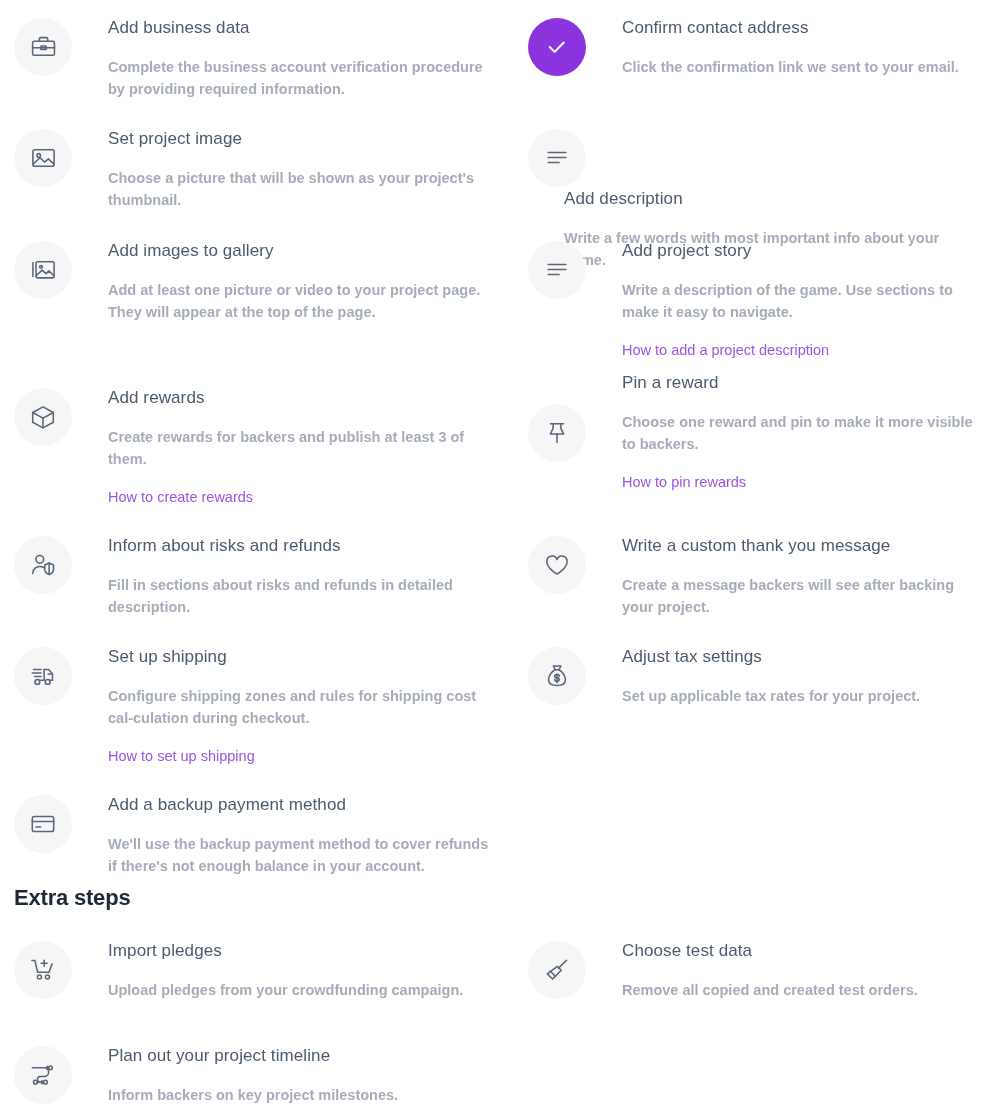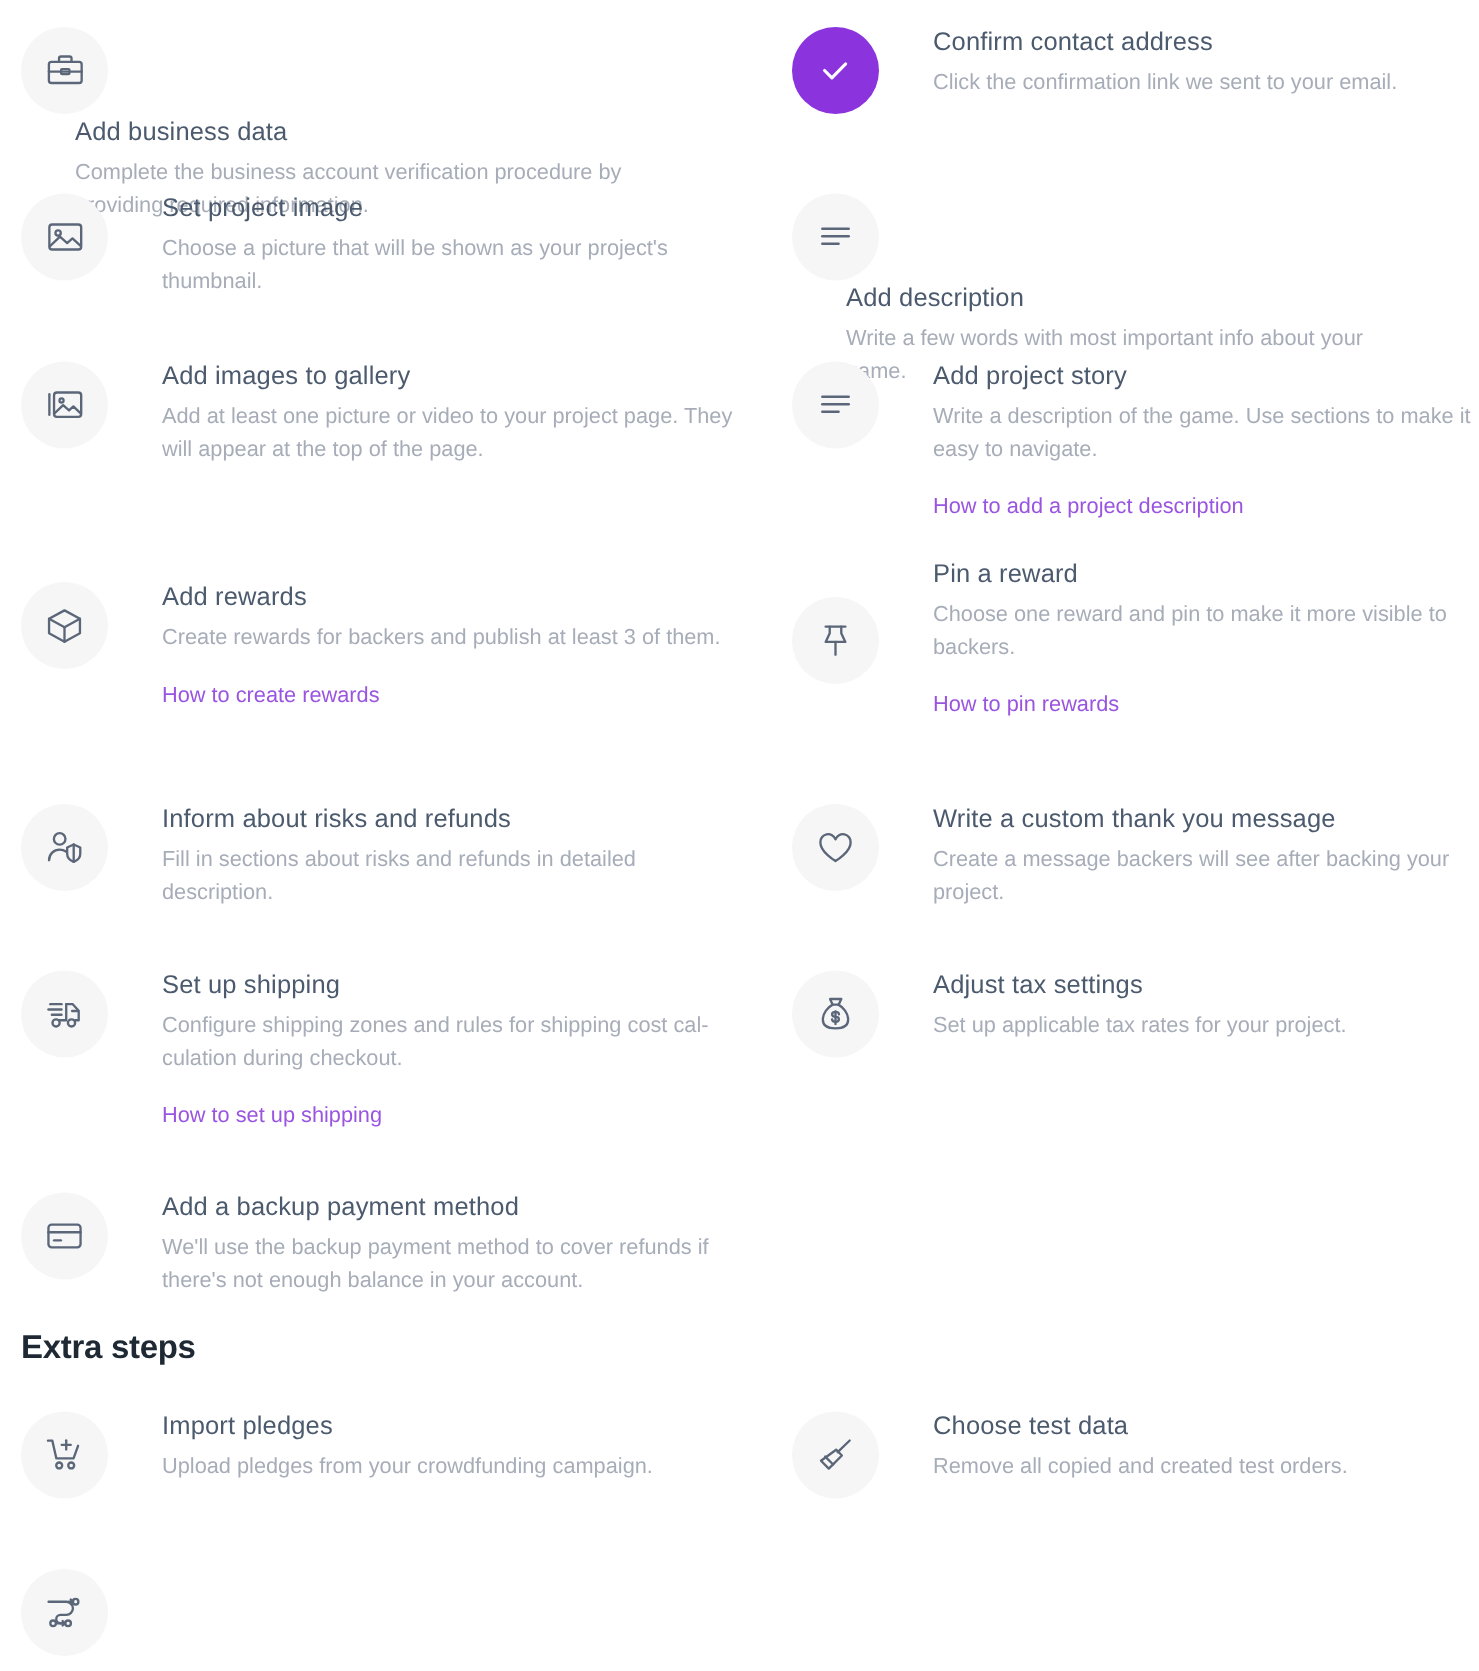--- a/index.html
+++ b/index.html
@@ -73,22 +73,22 @@
     line-height: 24px;
     color: #4c5a6e;
     font-weight: 400;
     letter-spacing: 0.1px;
     white-space: nowrap;
   }
   .item-desc {
     font-size: 14.5px;
     line-height: 21.5px;
     color: #a7adb8;
-    font-weight: 400;
-    margin-top: 5px;
+    font-weight: 700;
+    margin-top: 17px;
     max-width: 382px;
   }
   .col-right .item-desc { max-width: 376px; }
   .item-link {
     display: inline-block;
     margin-top: 17px;
     font-size: 14.5px;
     line-height: 20px;
     color: #9a55e0;
     text-decoration: none;
@@ -103,21 +103,21 @@
     font-weight: bold;
     color: #1f2933;
     letter-spacing: -0.2px;
   }
 </style>
 </head>
 <body>
 
 <div class="page">
   <div class="grid" id="checklist-grid">
-      <div class="row col-left" style="top: 16px; flex-direction: column;">
+      <div class="row col-left" style="top: 16px;">
         <div class="icon-circle">
           <svg viewBox="0 0 25 25" xmlns="http://www.w3.org/2000/svg">
             <rect class="st" x="2.5" y="7" width="21" height="13.5" rx="1.6"></rect>
             <path class="st" d="M9 7V4.8A1.3 1.3 0 0 1 10.3 3.5h5.4A1.3 1.3 0 0 1 17 4.8V7"></path>
             <path class="st" d="M2.5 13.2h21"></path>
             <rect class="st" x="10.3" y="11.6" width="5.4" height="3.2" rx="0.7"></rect>
           </svg>
         </div>
         <div class="body">
           <div class="item-title">Add business data</div>
@@ -311,15 +311,19 @@
             <circle class="st" cx="19.6" cy="5.6" r="1.8"></circle>
             <circle class="st" cx="5.2" cy="19.4" r="1.8"></circle>
             <circle class="st" cx="14.8" cy="19.4" r="1.8"></circle>
             <path class="st" d="M2.3 5.6h11.4a4.2 4.2 0 0 1 0 8.4H9.9a2.7 2.7 0 0 0 0 5.4h1"></path>
             <path class="st" d="M15.3 5.6h2.3"></path>
             <path class="st" d="M7.2 19.4h5.4"></path>
             <path class="st" d="M16.5 4.2l1.6 1.4-1.6 1.4"></path>
             <path class="st" d="M11.3 18l1.6 1.4-1.6 1.4"></path>
           </svg>
         </div>
+        <div class="body">
+          <div class="item-title">Plan out your project timeline</div>
+          <div class="item-desc">Inform backers on key project milestones.</div>
+        </div>
       </div>
     </div>
 </div>
 
 </body></html>

